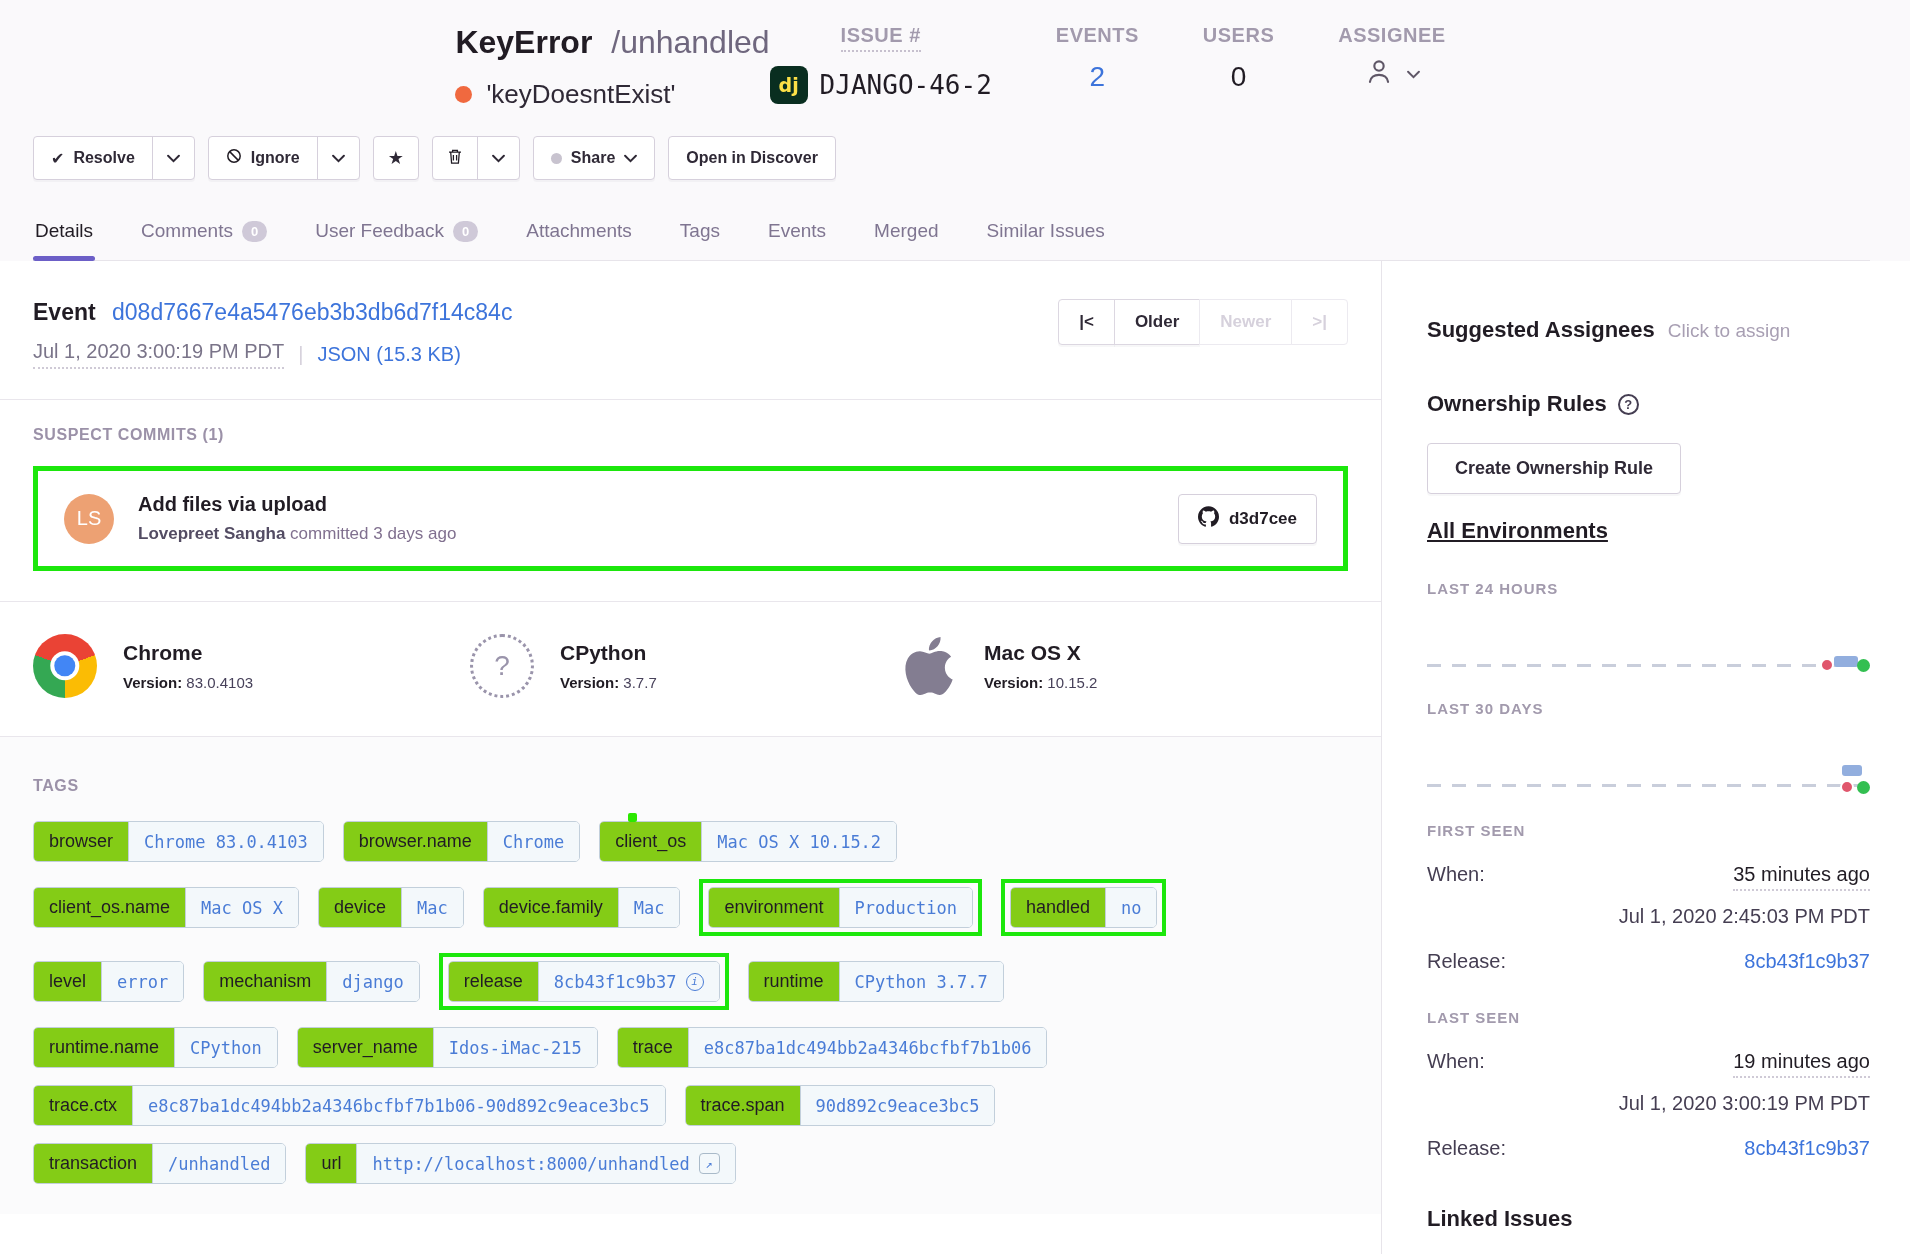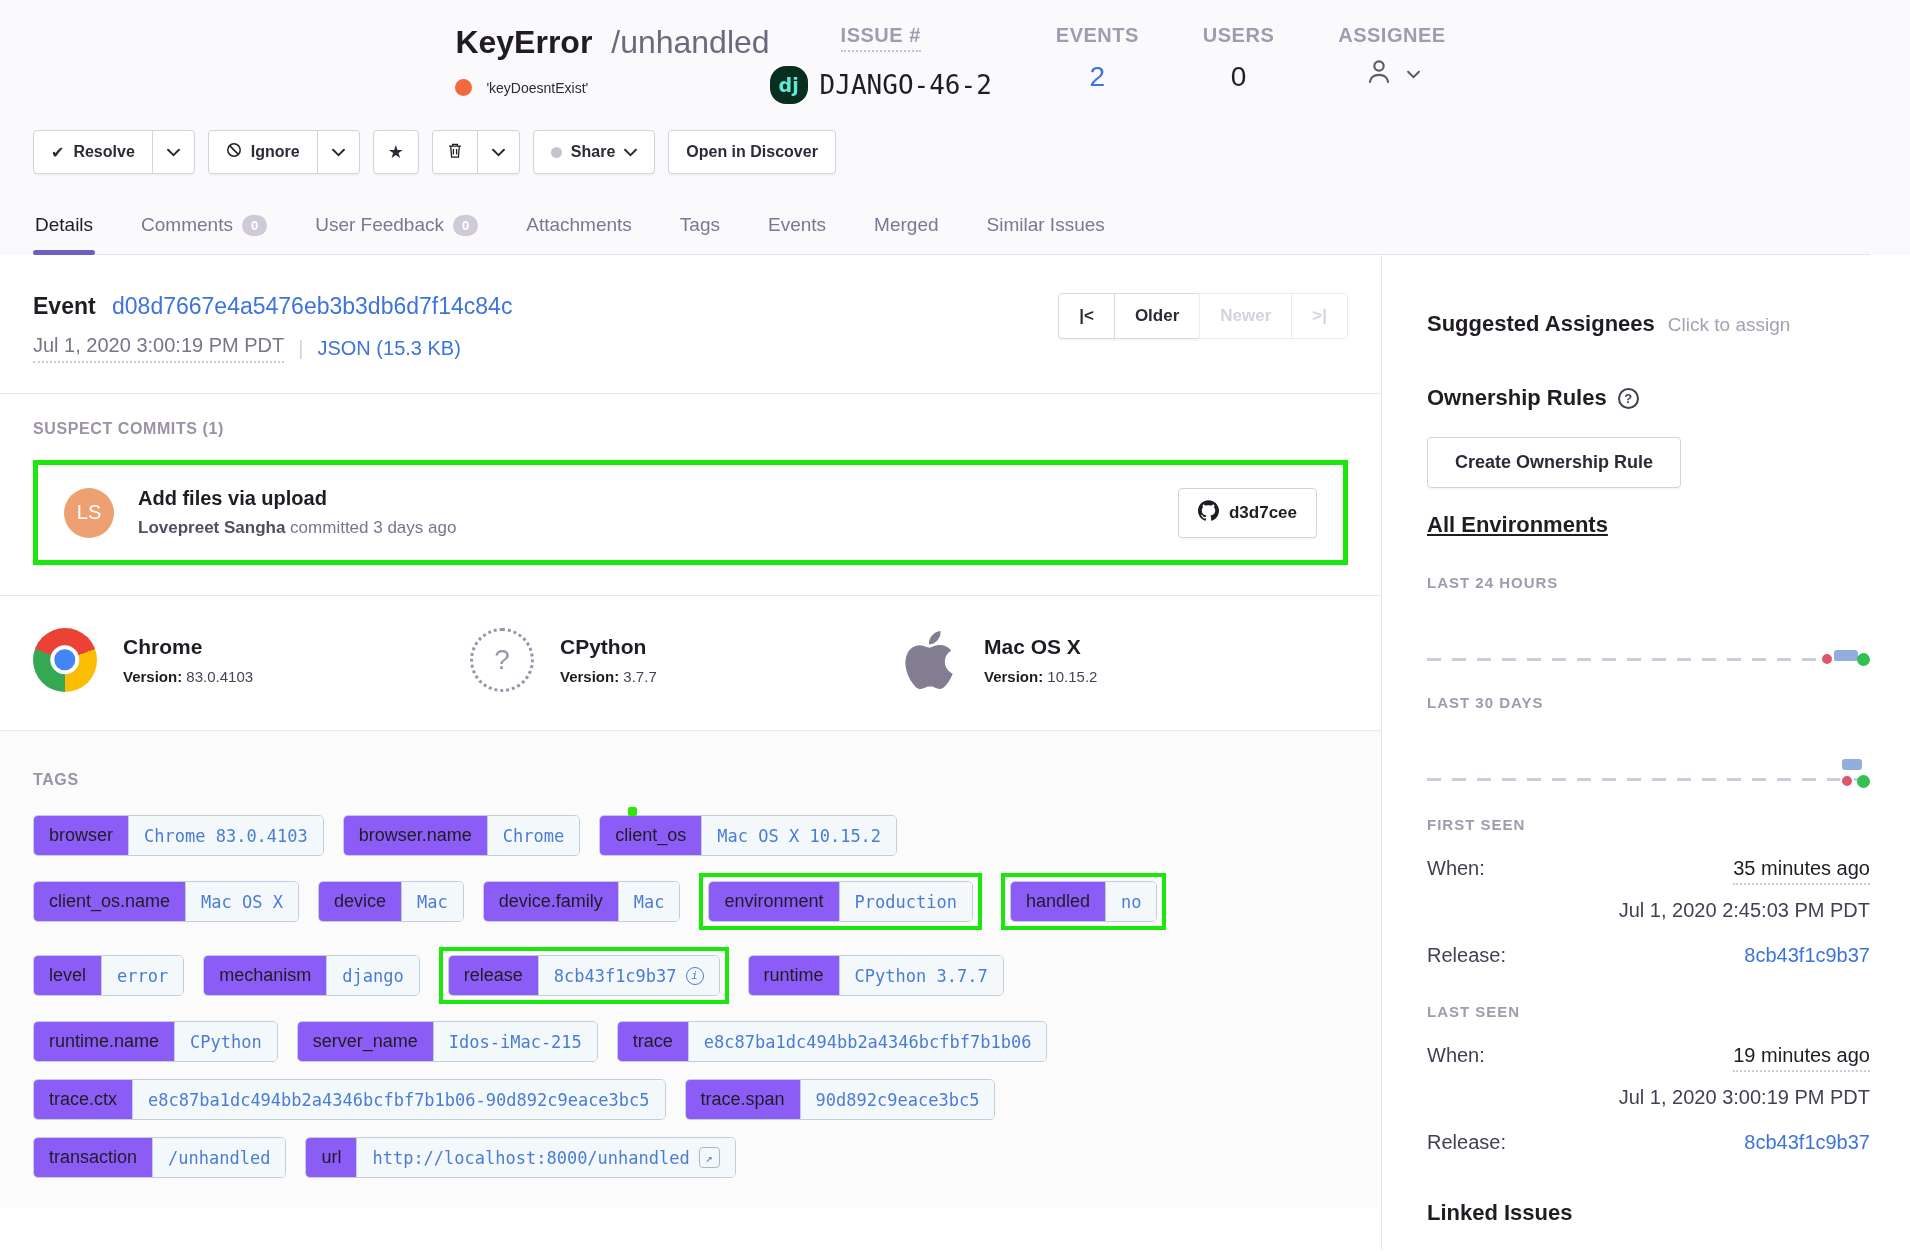--- a/index.html
+++ b/index.html
@@ -8,31 +8,31 @@
     font-family: "Liberation Sans", "DejaVu Sans", sans-serif;
     background: #ffffff; color: #2f2936;
   }
 
   
   .page-header { background: #faf9fb; padding: 24px 40px 0 33px; }
   .header-top { display: flex; justify-content: center; align-items: flex-start; }
   .title-line { font-size: 32px; }
   .title-line .err-type { font-weight: bold; color: #211c24; }
   .title-line .err-path { color: #6f677e; margin-left: 10px; }
-  .culprit-line { margin-top: 18px; display: flex; align-items: center; gap: 14px; font-size: 14px; color: #2f2936; }
+  .culprit-line { margin-top: 18px; display: flex; align-items: center; gap: 14px; font-size: 26px; color: #2f2936; }
   .level-dot { width: 17px; height: 17px; border-radius: 50%; background: #f0693f; }
 
   .meta-row { display: flex; gap: 64px; padding-right: 2px; }
   .meta-col { display: flex; flex-direction: column; align-items: center; }
   .meta-label { font-size: 20px; font-weight: bold; color: #a29aad; letter-spacing: .5px; }
   .meta-label.dotted { border-bottom: 2px dotted #c6c0ce; padding-bottom: 3px; }
   .meta-value { margin-top: 14px; font-size: 28px; display: flex; align-items: center; gap: 12px; }
   .num-blue { color: #3d74db; }
   .num-dark { color: #211c24; }
-  .dj-badge { width: 38px; height: 38px; border-radius: 16px; background: #092e20; color: #5eead4;
+  .dj-badge { width: 38px; height: 38px; border-radius: 8px; background: #092e20; color: #fde047;
               display: flex; align-items: center; justify-content: center;
               font-weight: bold; font-size: 19px; font-family: "DejaVu Sans", sans-serif; }
   .issue-id { font-family: "DejaVu Sans Mono", monospace; font-size: 26px; color: #211c24; }
   .assignee-value { margin-top: 8px; }
 
   
   .toolbar { margin-top: 26px; display: flex; gap: 13px; align-items: stretch; }
   .btn-group { display: inline-flex; border: 1px solid #d6d0dc; border-radius: 4px;
                background: #fff; overflow: hidden; box-shadow: 0 2px 0 rgba(54,45,89,.04); }
   .btn { display: inline-flex; align-items: center; gap: 9px; padding: 10px 17px;
@@ -115,21 +115,21 @@
   .apple-icon svg { display: block; }
 
   
   .tags-section { background: #fbfbfc; border-top: 1px solid #e9e6ec; padding: 40px 33px 30px; }
   .tag-rows { margin-top: 26px; display: flex; flex-direction: column; gap: 17px; }
   .tag-row { display: flex; gap: 19px; align-items: center; }
   .tag-pill { display: inline-flex; align-items: stretch; border: 1px solid #c2cfdb;
               border-radius: 5px; background: #fff; overflow: visible; position: relative;
               height: 41px; }
   .tag-key { display: flex; align-items: center; padding: 0 15px; font-size: 18px;
-             color: #211c24; background: #8b5cf6; border-radius: 4px 0 0 4px; }
+             color: #211c24; background: #84cc16; border-radius: 4px 0 0 4px; }
   .tag-val { display: flex; align-items: center; gap: 9px; padding: 0 15px;
              font-family: "DejaVu Sans Mono", monospace; font-size: 17px; color: #4a7cd6;
              background: #f3f8fb; border-left: 1px solid #c2cfdb; border-radius: 0 4px 4px 0; }
   .green-box { display: inline-flex; border: 4px solid #1ce70c; padding: 4px 5px; }
   .cursor-dot { position: absolute; top: -9px; left: 28px; width: 9px; height: 9px;
                 border-radius: 2px; background: #2ce800; }
   .i-circle { width: 18px; height: 18px; border: 1.5px solid #4a7cd6; border-radius: 50%;
               display: inline-flex; align-items: center; justify-content: center;
               font-size: 11px; font-style: italic; flex: none; }
   .ext-box { width: 21px; height: 21px; border: 1.5px solid #a9bac9; border-radius: 4px;

